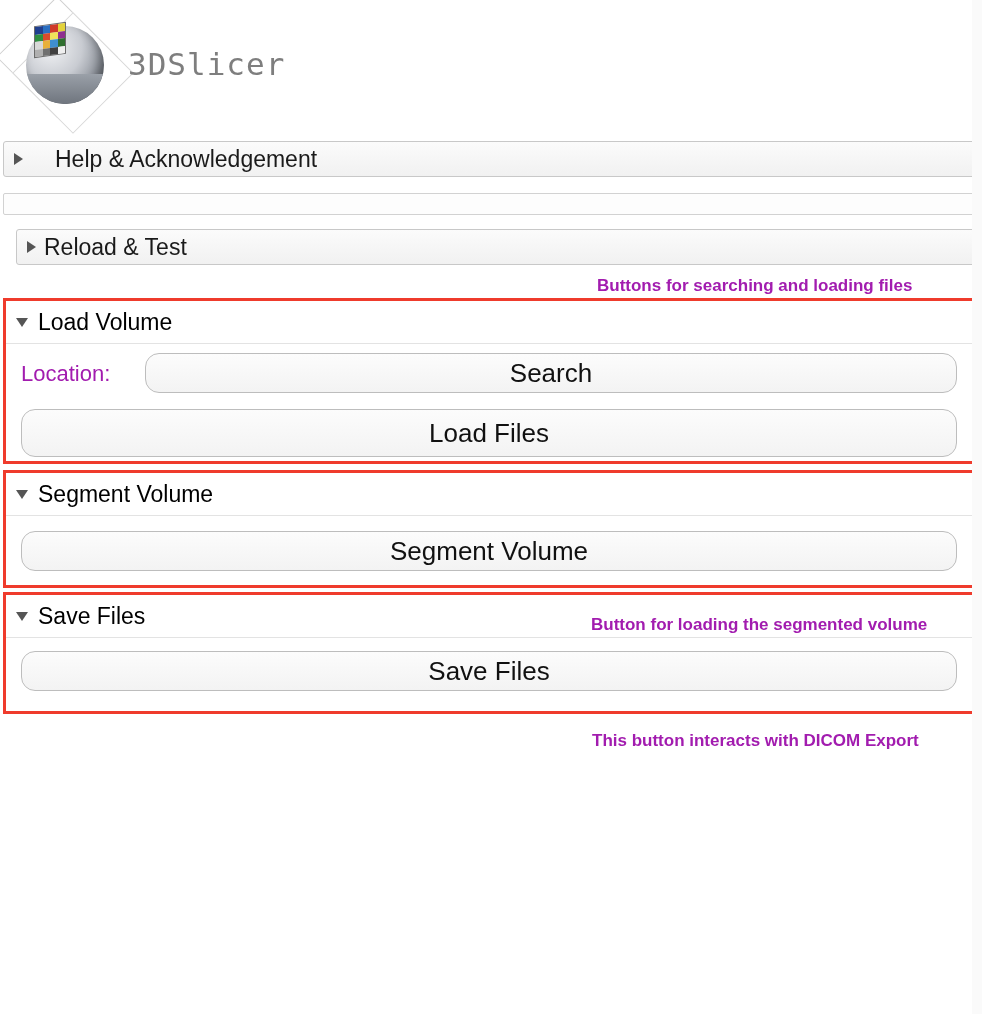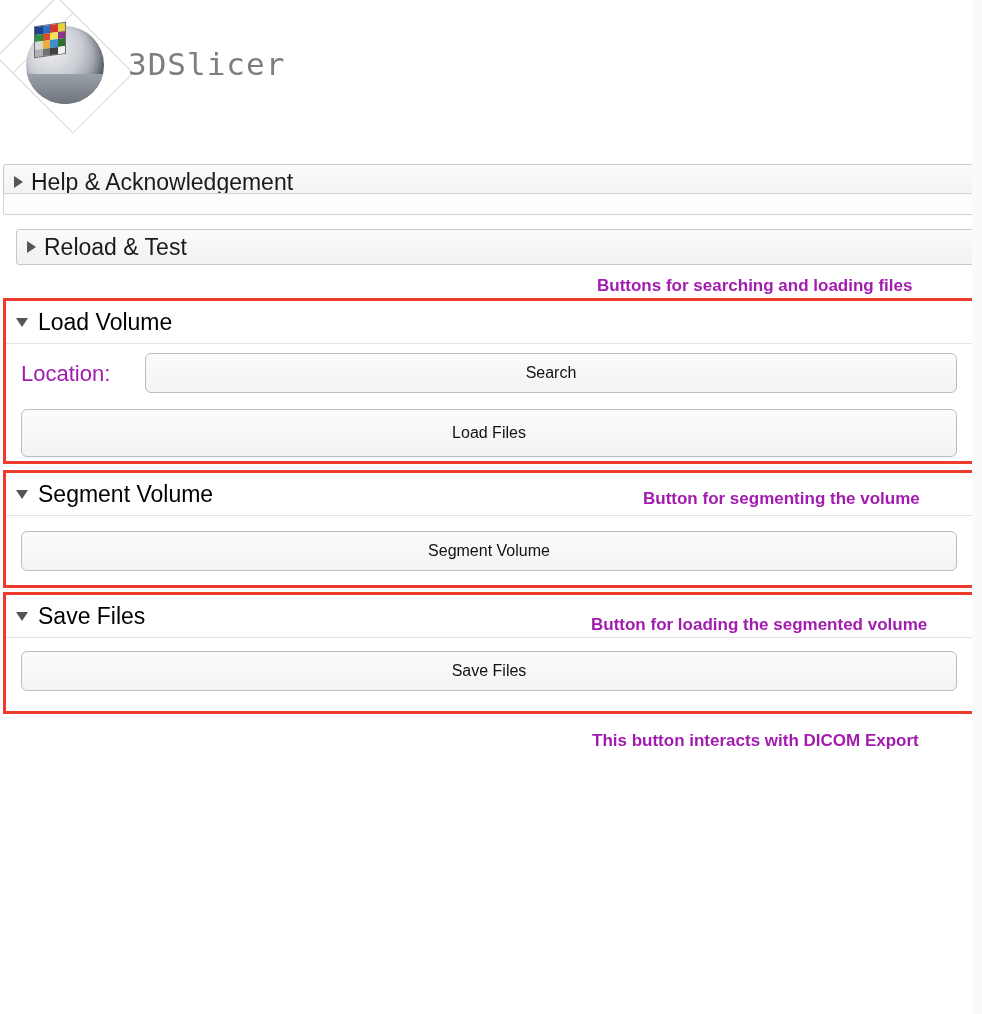--- a/index.html
+++ b/index.html
@@ -153,22 +153,22 @@
   .panel-head .title {
     font-size: 23px;
     margin-left: 10px;
   }
 
   .btn {
     position: absolute;
     box-sizing: border-box;
     background: linear-gradient(180deg, #fcfcfc 0%, #f3f3f3 100%);
     border: 1px solid #bdbdbd;
-    border-radius: 6px;
-    font-size: 16px;
+    border-radius: 14px;
+    font-size: 26px;
     color: #111;
     display: flex;
     align-items: center;
     justify-content: center;
     font-family: "Liberation Sans", sans-serif;
     cursor: pointer;
   }
 
   .field-label {
     position: absolute;
@@ -217,21 +217,21 @@
         <i style="background:#2f6f2f"></i>
       <i style="background:#b0b0b0"></i>
         <i style="background:#707070"></i>
         <i style="background:#404040"></i>
         <i style="background:#efefef"></i>
     </div>
   </div>
   <div class="logo-text">3DSlicer</div>
 </div>
 
-<div class="section-header" style="left:3px; top:164px; width:972px;">
+<div class="section-header" style="left:3px; top:141px; width:972px;gap:24px;">
   <span class="arrow-right"></span>
   <span class="title">Help &amp; Acknowledgement</span>
 </div>
 
 <div class="thin-bar" style="left:3px; top:193px; width:972px; height:22px;"></div>
 
 <div class="section-header" style="left:16px; top:229px; width:972px;">
   <span class="arrow-right"></span>
   <span class="title">Reload &amp; Test</span>
 </div>
@@ -250,21 +250,20 @@
 
   <div class="btn" style="left:15px; top:108px; width:936px; height:48px;">Load Files</div>
 </div>
 
 <div class="panel" style="left:3px; top:470px; width:972px; height:118px;">
   <div class="panel-head">
     <span class="arrow-down"></span>
     <span class="title">Segment Volume</span>
   </div>
 
-  <div class="annot" style="left:637px; top:16px;">Button for segmenting the volume</div>
 
   <div class="btn" style="left:15px; top:58px; width:936px; height:40px;">Segment Volume</div>
 </div>
 
 <div class="panel" style="left:3px; top:592px; width:972px; height:122px;">
   <div class="panel-head">
     <span class="arrow-down"></span>
     <span class="title">Save Files</span>
   </div>
 

